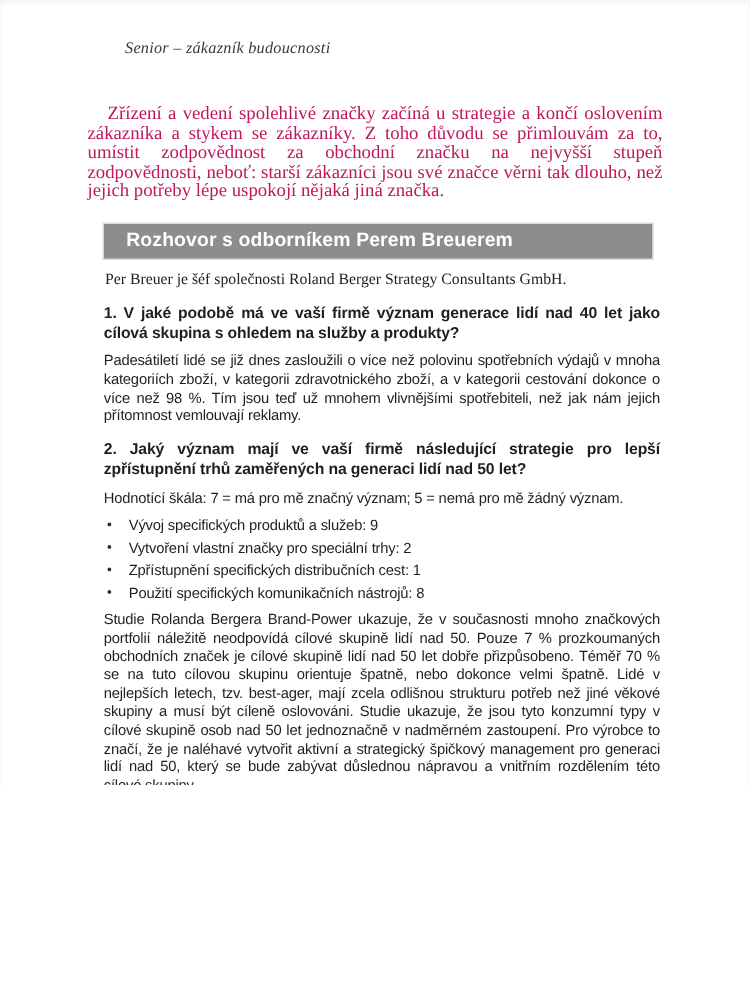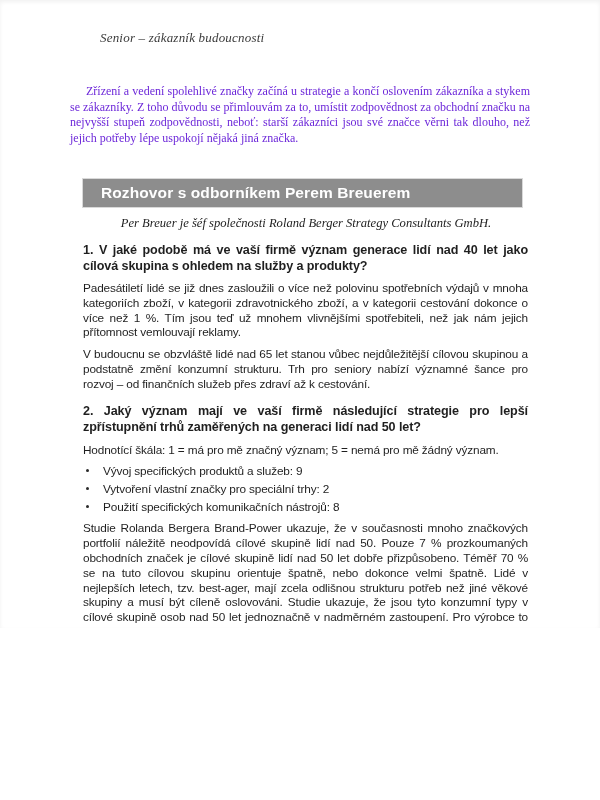--- a/index.html
+++ b/index.html
@@ -28,25 +28,25 @@
     color: #3a3a3a;
     letter-spacing: 0.2px;
   }
   .intro {
     position: absolute;
     left: 70px;
     top: 84px;
     width: 460px;
     margin: 0;
     font-family: "Liberation Serif", serif;
-    font-size: 12px;
+    font-size: 15px;
     line-height: 15.6px;
     text-align: justify;
     text-indent: 16px;
-    color: #6d28d9;
+    color: #be185d;
   }
   .interview {
     position: absolute;
     left: 83px;
     top: 179px;
     width: 445px;
   }
   .bar {
     width: 421px;           
     height: 28px;
@@ -55,25 +55,23 @@
     background: #8d8d8d;
     color: #ffffff;
     font-size: 15.5px;
     font-weight: 700;
     letter-spacing: 0.1px;
     outline: 1px solid #d9d9d9;
   }
   .lead {
     margin: 9px 0 0 1px;
     font-family: "Liberation Serif", serif;
-    font-style: italic;
     font-size: 12.6px;
     line-height: 15px;
     color: #222222;
-    text-align: center;
   }
   .question {
     margin: 11px 0 0 0;
     font-size: 12.6px;
     font-weight: 700;
     line-height: 16px;
     text-align: justify;
     letter-spacing: -0.1px;
   }
   .answer {
@@ -133,36 +131,39 @@
   <div class="interview">
 
     <div class="bar" style="background: rgb(141, 141, 141); color: rgb(255, 255, 255);">
       <span>Rozhovor s odborníkem Perem Breuerem</span>
     </div>
 
     <p class="lead">Per Breuer je šéf společnosti Roland Berger Strategy Consultants GmbH.</p>
 
     <p class="question">1. V jaké podobě má ve vaší firmě význam generace lidí nad 40 let jako cílová skupina s ohledem na služby a produkty?</p>
 
-    <p class="answer">Padesátiletí lidé se již dnes zasloužili o více než polovinu spotřebních výdajů v mnoha kategoriích zboží, v kategorii zdravotnického zboží, a v kategorii cestování dokonce o více než 1 %. Tím jsou teď už mnohem vlivnějšími spotřebiteli, než jak nám jejich přítomnost vemlouvají reklamy.</p>
+    <p class="answer">Padesátiletí lidé se již dnes zasloužili o více než polovinu spotřebních výdajů v mnoha kategoriích zboží, v kategorii zdravotnického zboží, a v kategorii cestování dokonce o více než 98 %. Tím jsou teď už mnohem vlivnějšími spotřebiteli, než jak nám jejich přítomnost vemlouvají reklamy.</p>
 
-    <p class="answer">V budoucnu se obzvláště lidé nad 65 let stanou vůbec nejdůležitější cílovou skupinou a podstatně změní konzumní strukturu. Trh pro seniory nabízí významné šance pro rozvoj – od finančních služeb přes zdraví až k cestování.</p>
 
     <p class="question">2. Jaký význam mají ve vaší firmě následující strategie pro lepší zpřístupnění trhů zaměřených na generaci lidí nad 50 let?</p>
 
-    <p class="scale-note">Hodnotící škála: 1 = má pro mě značný význam; 5 = nemá pro mě žádný význam.</p>
+    <p class="scale-note">Hodnotící škála: 7 = má pro mě značný význam; 5 = nemá pro mě žádný význam.</p>
 
     <ul class="ratings">
       <li>
         <span class="dot"></span>
         <span>Vývoj specifických produktů a služeb: 9</span>
       </li>
       <li>
         <span class="dot"></span>
         <span>Vytvoření vlastní značky pro speciální trhy: 2</span>
+      </li>
+      <li>
+        <span class="dot"></span>
+        <span>Zpřístupnění specifických distribučních cest: 1</span>
       </li>
       <li>
         <span class="dot"></span>
         <span>Použití specifických komunikačních nástrojů: 8</span>
       </li>
     </ul>
 
 
     <p class="answer">Studie Rolanda Bergera Brand-Power ukazuje, že v současnosti mnoho značkových portfolií náležitě neodpovídá cílové skupině lidí nad 50. Pouze 7 % prozkoumaných obchodních značek je cílové skupině lidí nad 50 let dobře přizpůsobeno. Téměř 70 % se na tuto cílovou skupinu orientuje špatně, nebo dokonce velmi špatně. Lidé v nejlepších letech, tzv. best-ager, mají zcela odlišnou strukturu potřeb než jiné věkové skupiny a musí být cíleně oslovováni. Studie ukazuje, že jsou tyto konzumní typy v cílové skupině osob nad 50 let jednoznačně v nadměrném zastoupení. Pro výrobce to značí, že je naléhavé vytvořit aktivní a strategický špičkový management pro generaci lidí nad 50, který se bude zabývat důslednou nápravou a vnitřním rozdělením této cílové skupiny.</p>
 

